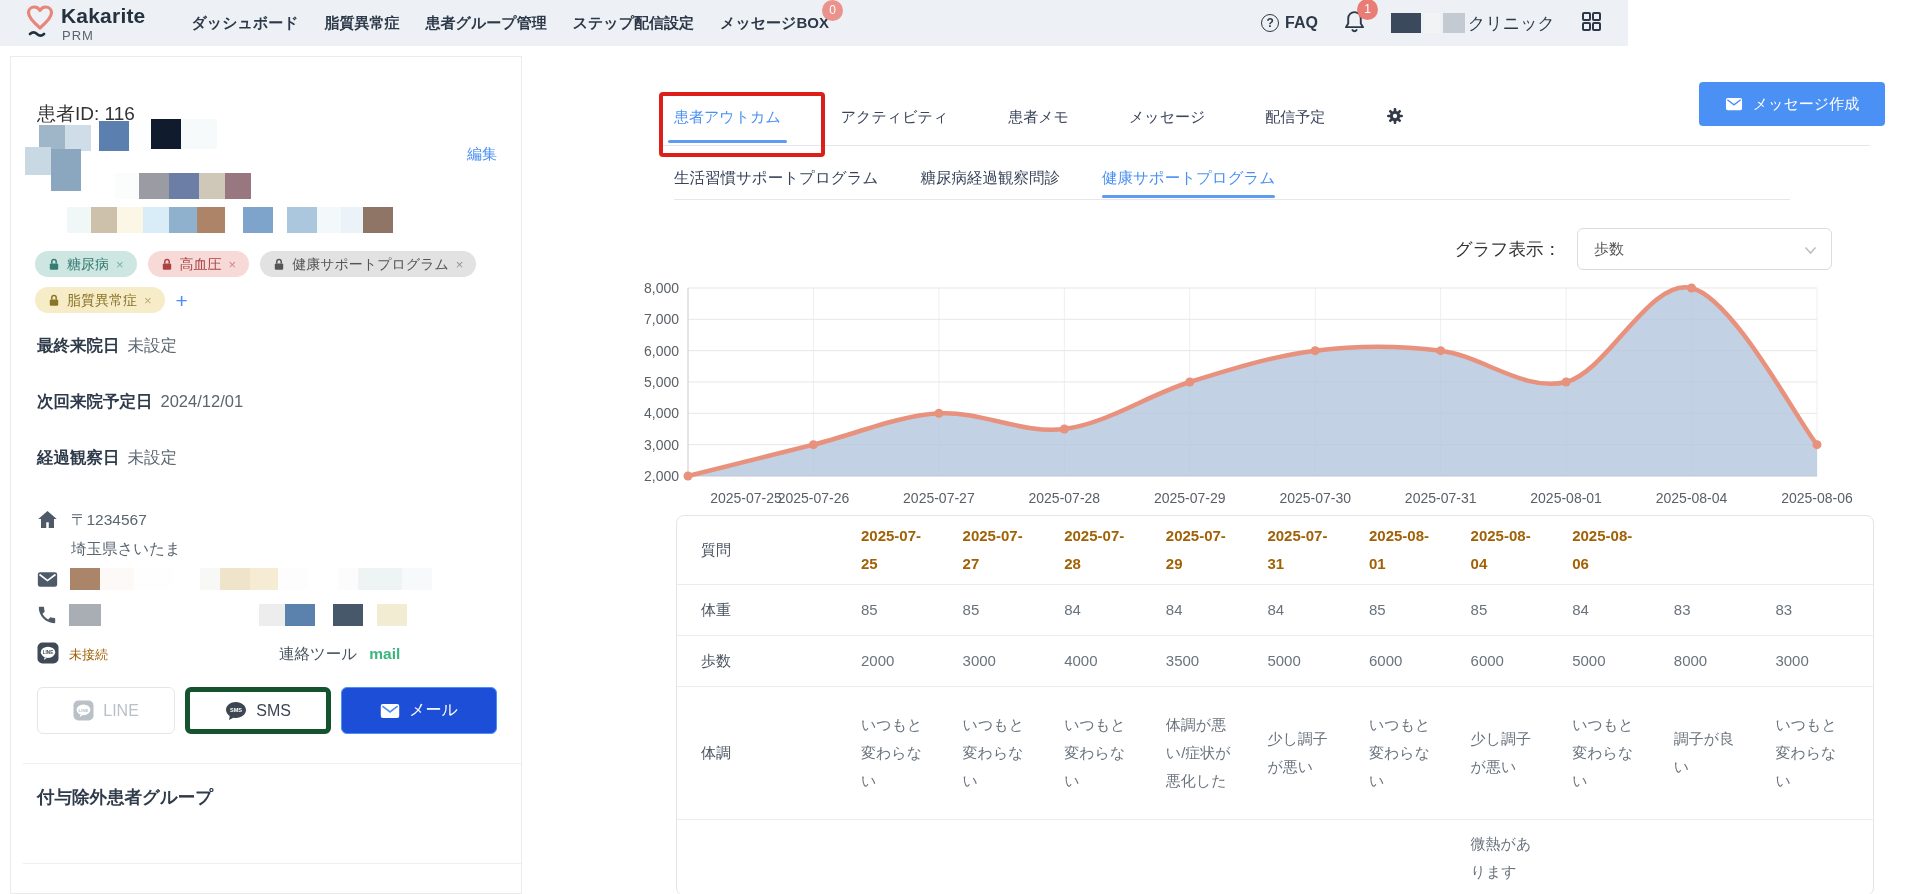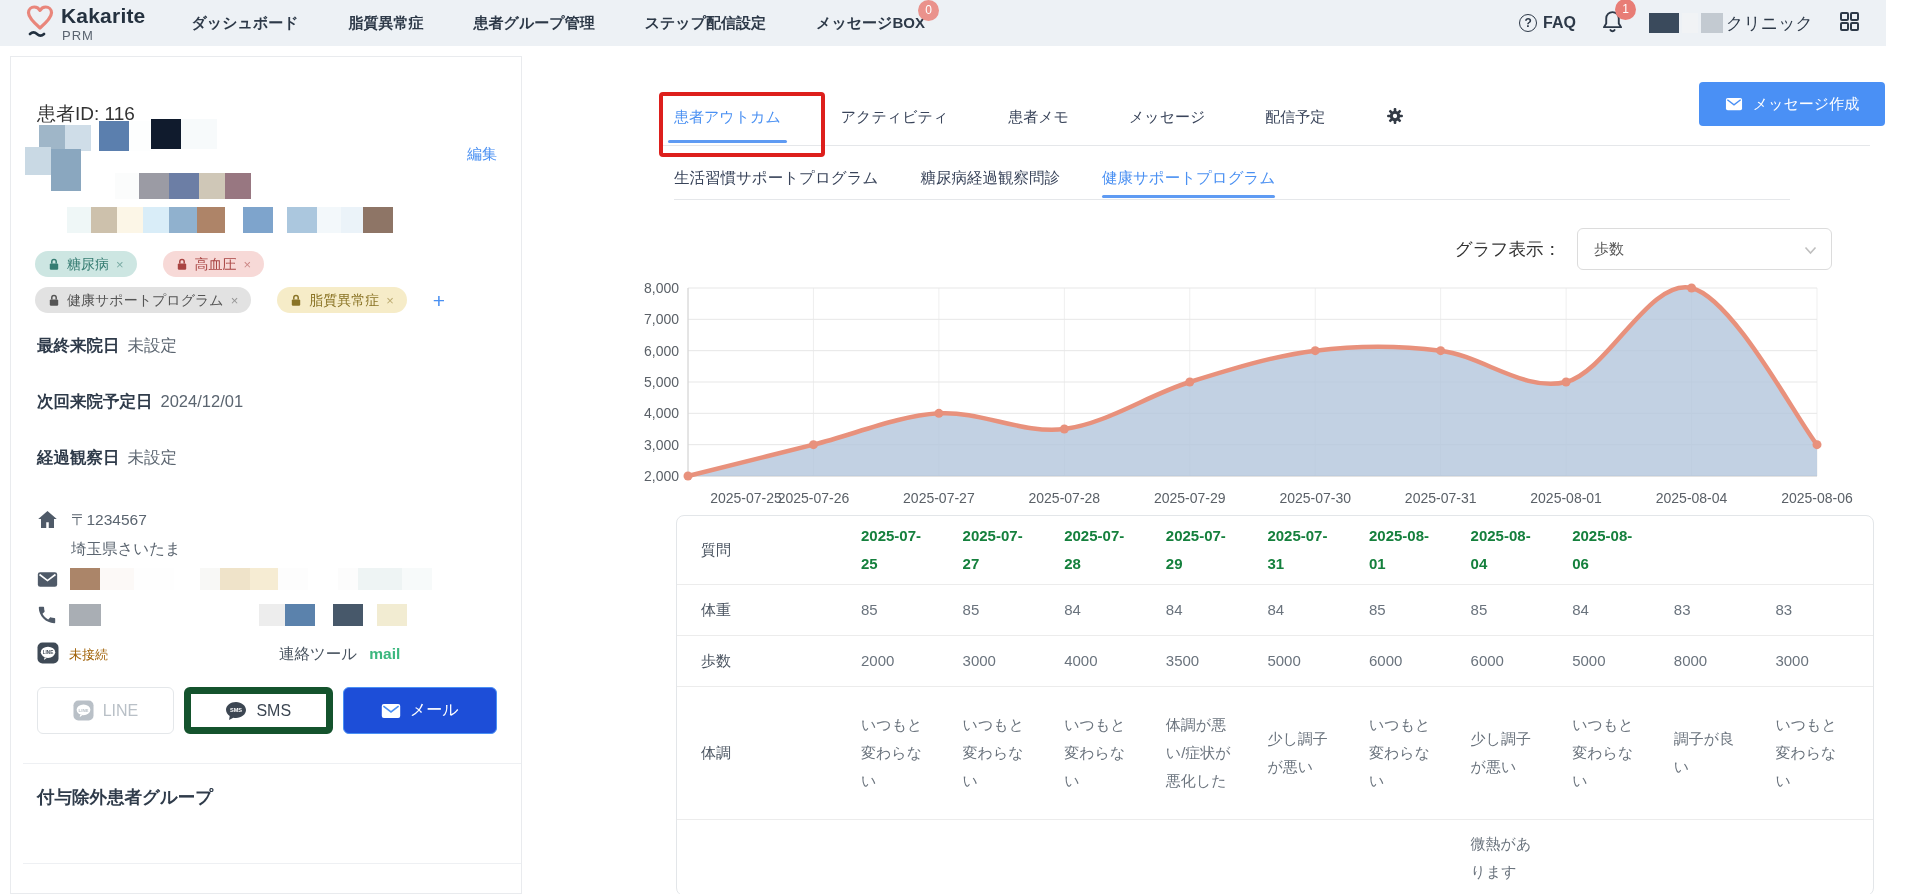--- a/index.html
+++ b/index.html
@@ -2,67 +2,67 @@
 <html><head>
 <meta charset="utf-8">
 <style>
   html,body{margin:0;padding:0;}
   body{
     width:1915px;height:894px;position:relative;overflow:hidden;
     background:#ffffff;color:#333;
     font-family:"Liberation Sans","DejaVu Sans",sans-serif;
   }
   
-  .navbar{position:absolute;top:0;left:0;width:1886px;height:46px;background:#edf1f5;
+  .navbar{position:absolute;top:0;left:0;width:1628px;height:46px;background:#edf1f5;
     display:flex;align-items:center;padding:0 26px;box-sizing:border-box;}
   .logo{display:flex;align-items:flex-start;gap:7px;}
   .logo-txt{display:flex;flex-direction:column;line-height:1;}
   .logo-name{font-size:21px;font-weight:bold;color:#24313f;letter-spacing:.2px;}
   .logo-sub{font-size:13px;color:#5a6470;margin-top:3px;margin-left:1px;letter-spacing:1px;}
-  .nav-items{display:flex;gap:50px;margin-left:46px;}
+  .nav-items{display:flex;gap:26px;margin-left:46px;}
   .nav-item{font-size:15px;font-weight:600;color:#2d3948;position:relative;cursor:pointer;white-space:nowrap;}
   .nav-badge{position:absolute;top:-14px;right:-14px;width:21px;height:21px;border-radius:50%;
     background:#ea928c;color:#fff;font-size:12px;font-weight:400;display:flex;align-items:center;justify-content:center;}
   .nav-right{margin-left:auto;display:flex;align-items:center;gap:26px;}
   .faq{display:flex;align-items:center;gap:6px;font-size:16px;font-weight:600;color:#2d3948;}
   .faq-q{width:18px;height:18px;border:1.6px solid #2d3948;border-radius:50%;display:flex;
     align-items:center;justify-content:center;font-size:12px;font-weight:bold;box-sizing:border-box;}
   .bell{position:relative;display:flex;align-items:center;}
   .bell-badge{position:absolute;top:-11px;right:-13px;width:21px;height:21px;border-radius:50%;
     background:#e87d76;color:#fff;font-size:12px;display:flex;align-items:center;justify-content:center;}
   .clinic{display:flex;align-items:center;gap:3px;font-size:17px;color:#2d3948;}
   .rb{display:inline-block;height:20px;}
   
   .left-card{position:absolute;top:56px;left:10px;width:512px;height:838px;background:#fff;
     border:1px solid #e9ebee;box-sizing:border-box;}
   .patient-id{position:absolute;top:44px;left:26px;font-size:19px;color:#333;}
   .edit-link{position:absolute;top:88px;right:24px;font-size:15px;color:#4a90f2;cursor:pointer;}
   .px{position:absolute;display:block;}
-  .tags{position:absolute;top:194px;left:24px;right:24px;display:flex;flex-wrap:wrap;gap:10px 26px;align-items:center;}
+  .tags{position:absolute;top:194px;left:24px;right:24px;display:flex;flex-wrap:wrap;gap:10px 11px;align-items:center;}
   .tag{display:inline-flex;align-items:center;gap:7px;border-radius:16px;padding:6px 13px;font-size:14px;line-height:1;}
   .tag .x{opacity:.55;font-size:13px;cursor:pointer;}
   .tag svg{flex:0 0 auto;}
   .add-tag{color:#4a90f2;font-size:21px;font-weight:400;cursor:pointer;line-height:1;}
   .field{position:absolute;left:26px;font-size:16.5px;}
   .f-label{font-weight:bold;color:#2f3b4a;}
   .f-value{color:#5b6570;margin-left:8px;}
   .addr{position:absolute;top:448px;left:26px;display:flex;gap:13px;font-size:15.5px;color:#5b6570;line-height:1.9;}
   .icon-col{margin-top:4px;}
   .contact-row{position:absolute;left:26px;display:flex;align-items:center;gap:12px;height:24px;}
   .pxi{display:inline-block;height:22px;}
   .line-row{position:absolute;top:585px;left:26px;right:26px;height:24px;}
   .line-left{display:flex;align-items:center;gap:10px;position:absolute;left:0;top:0;}
   .line-status{color:#a16207;font-size:13px;cursor:pointer;}
   .contact-tool{position:absolute;left:242px;top:2px;font-size:15.5px;color:#47525e;}
   .contact-tool b{color:#3bb77e;margin-left:12px;font-weight:bold;}
   .msg-btns{position:absolute;top:630px;left:26px;right:24px;display:flex;gap:10px;}
   .mbtn{height:47px;border-radius:6px;display:flex;align-items:center;justify-content:center;gap:9px;
     font-size:16px;box-sizing:border-box;cursor:pointer;}
   .mbtn.line{flex:1;background:#fff;border:1px solid #e4e7ea;color:#b9c0c7;}
-  .mbtn.sms{flex:1;background:#fff;border:7px solid #14532d;color:#3c4652;}
+  .mbtn.sms{flex:1;background:#fff;border:5px solid #14532d;color:#3c4652;}
   .mbtn.mail{flex:1.13;background:#1d4ed8;border:1px solid #4a90f5;color:#fff;font-family:Liberation Mono, monospace;}
   .divider{position:absolute;left:12px;right:0;height:1px;background:#eef0f3;}
   .group-head{position:absolute;top:728px;left:26px;font-size:17.5px;font-weight:bold;color:#2f3b4a;}
   
   .main{position:absolute;left:660px;top:56px;width:1225px;height:838px;}
   .tabs{position:absolute;top:52px;left:14px;display:flex;gap:60px;align-items:flex-start;}
   .tab{position:relative;font-size:15px;color:#39445a;padding-bottom:16px;cursor:pointer;white-space:nowrap;}
   .tab.active{color:#4a90f2;}
   .tab.active::after{content:"";position:absolute;left:-6px;right:-6px;bottom:0;height:3px;background:#5f9bf3;border-radius:2px;}
   .gear{margin-top:-2px;cursor:pointer;}
@@ -81,21 +81,21 @@
     display:flex;align-items:center;padding:0 14px 0 16px;font-size:15px;color:#555;cursor:pointer;background:#fff;}
   .graph-select .val{flex:1;}
   .chart-wrap{position:absolute;top:222px;left:0;}
   
   .otable{position:absolute;top:459px;left:16px;width:1198px;border:1px solid #e3e6e9;border-radius:8px;
     background:#fff;box-sizing:border-box;overflow:hidden;}
   .trow{display:grid;grid-template-columns:180px repeat(10,1fr);align-items:center;}
   .trow + .trow{border-top:1px solid #ececec;}
   .tcell{padding:6px 26px 6px 4px;font-size:15px;color:#6a737d;line-height:1.85;overflow-wrap:break-word;word-break:break-word;}
   .tcell.lab{padding-left:24px;color:#4a5460;}
-  .trow.head .tcell{font-weight:bold;color:#15803d;}
+  .trow.head .tcell{font-weight:bold;color:#a16207;}
   .trow.head .tcell.lab{font-weight:normal;color:#4a5460;}
 </style>
 </head>
 <body>
 
 <div class="navbar">
   <div class="logo">
     <span>
       <svg width="28" height="33" viewBox="0 0 28 33">
         <path d="M14 23 C 6.5 16.5, 2.5 12, 2.5 7.8 C 2.5 4.2, 5.3 2, 8.3 2 C 10.8 2, 12.9 3.4, 14 5.4 C 15.1 3.4, 17.2 2, 19.7 2 C 22.7 2, 25.5 4.2, 25.5 7.8 C 25.5 12, 21.5 16.5, 14 23 Z" fill="none" stroke="#e9867b" stroke-width="3.2" stroke-linejoin="round"></path>

